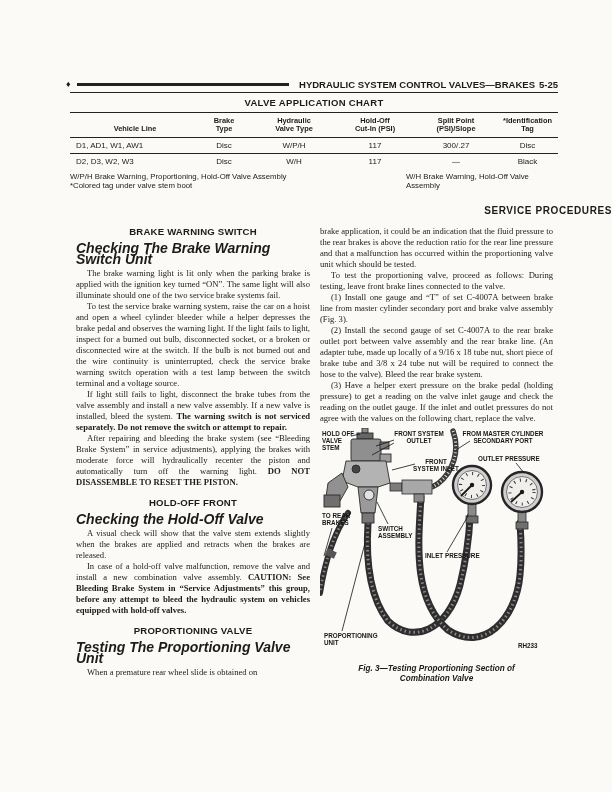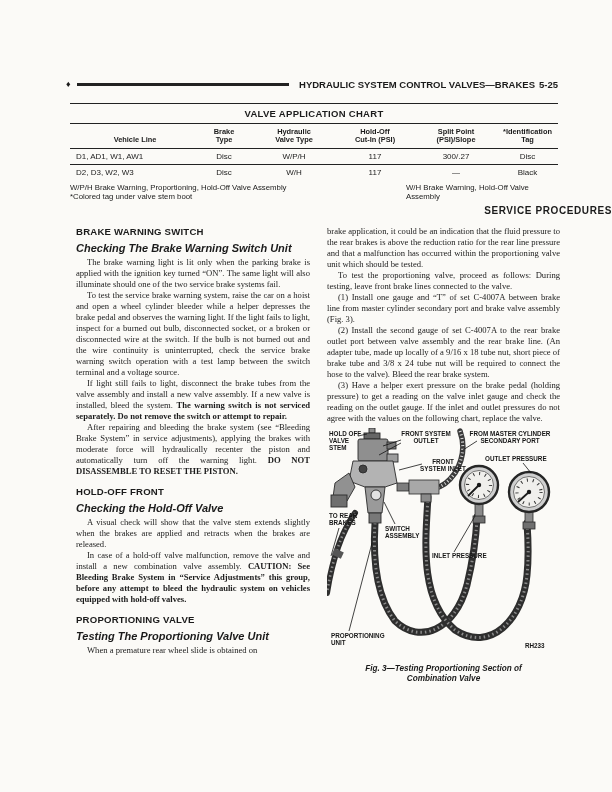--- a/index.html
+++ b/index.html
@@ -11,21 +11,21 @@
   
   .runhead{
     position:absolute;left:66px;top:79px;width:492px;
     display:flex;align-items:center;
     font-family:"Liberation Sans", sans-serif;font-weight:bold;font-size:9.5px;
   }
   .runhead .marker{font-size:9px;line-height:9px;}
   .runhead .rule{flex:1;height:2.5px;background:#222;margin:0 10px 0 6px;}
   .runhead .pageno{margin-left:4px;}
   
-  .chart{position:absolute;left:70px;top:103px;width:488px;
+  .chart{position:absolute;left:70px;top:92px;width:488px;
     font-family:"Liberation Sans", sans-serif;}
   .hr{border:0;border-top:1.6px solid #222;margin:0;}
   .hr.thin{border-top-width:1px;}
   .chart-title{text-align:center;font-weight:bold;font-size:9.5px;padding:4px 0 4px 0;letter-spacing:.3px;}
   .vrow{display:grid;grid-template-columns:125px 58px 82px 80px 82px 1fr;align-items:end;}
   .vrow.body{align-items:center;}
   .th{font-weight:bold;font-size:7.4px;line-height:8.4px;text-align:center;white-space:pre-line;padding:4px 1px 3px 1px;}
   .th.first{text-align:center;padding-left:6px;}
   .td{font-size:8px;text-align:center;padding:3px 1px;}
   .td.first{text-align:left;padding-left:6px;}
@@ -33,30 +33,30 @@
   .note-left{width:315px;}
   .note-right{width:152px;}
   
   .section-title{
     position:absolute;left:0;top:205px;width:612px;text-align:right;
     font-family:"Liberation Sans", sans-serif;font-weight:bold;font-size:10px;letter-spacing:.6px;
   }
   
   .col{position:absolute;top:226px;font-size:8.6px;line-height:11px;text-align:justify;}
   .col-left{left:76px;width:234px;}
-  .col-right{left:320px;width:233px;margin-left:7px;}
+  .col-right{left:320px;width:233px;}
   .col p{margin:0;text-indent:11px;}
   .col p.noindent{text-indent:0;}
   .col h3{
     font-family:"Liberation Sans", sans-serif;font-size:9.6px;letter-spacing:.2px;
-    margin:9px 0 6px 0;font-weight:bold;text-align:left;
+    margin:9px 0 6px 0;font-weight:bold;text-align:center;
   }
   .col h3.first{margin-top:0;}
   .col h4{
-    font-family:"Liberation Sans", sans-serif;font-style:italic;font-size:11px;
+    font-family:"Liberation Sans", sans-serif;font-style:italic;font-size:14px;
     margin:0 0 3px 0;font-weight:bold;text-align:left;
   }
   b{font-weight:bold;}
   
   .figure{position:relative;width:233px;height:231px;margin-top:4px;text-align:left;}
   .figure svg{position:absolute;left:0;top:0;}
   .fig-label{
     position:absolute;font-family:"Liberation Sans", sans-serif;font-weight:bold;
     font-size:6.3px;line-height:7.2px;white-space:pre-line;color:#161616;
   }

